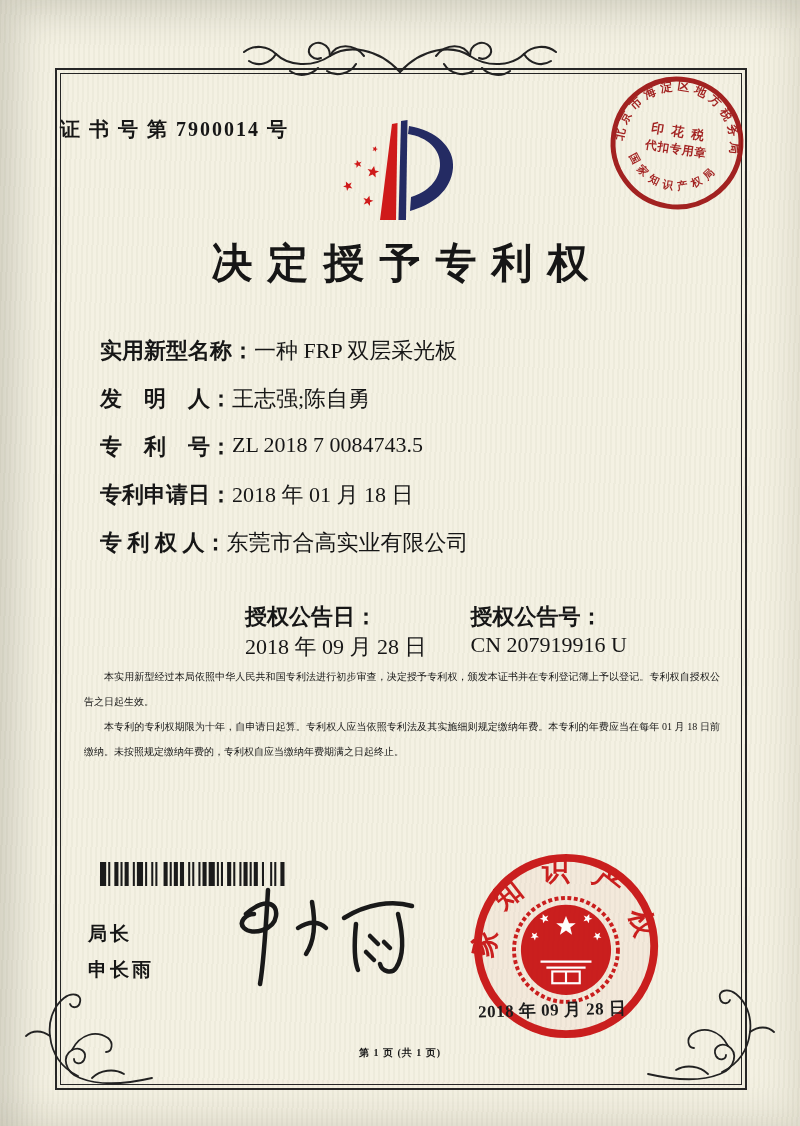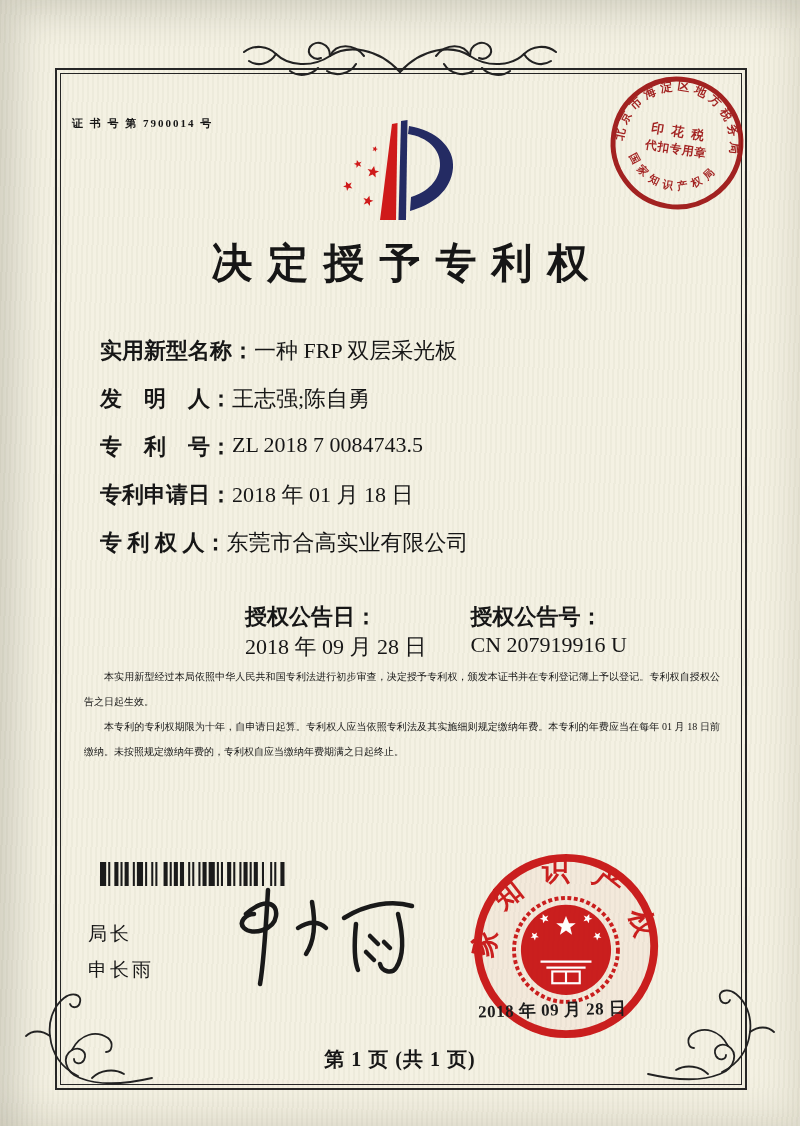--- a/index.html
+++ b/index.html
@@ -5,38 +5,38 @@
   html,body{margin:0;padding:0;background:#e9e7da;}
   .page{
     position:relative;width:800px;height:1126px;margin:0 auto;overflow:hidden;
     background-color:#f4f1e3;
     background-image:repeating-linear-gradient(92deg, rgba(203,204,182,.16) 0 2px, rgba(255,255,255,0) 2px 5px);
     box-shadow:inset 20px 16px 34px rgba(70,70,55,.16), inset -12px -16px 34px rgba(120,115,90,.12);
     font-family:"Liberation Serif","DejaVu Serif",serif;color:#161616;
   }
   .frame{position:absolute;left:55px;top:68px;width:688px;height:1018px;border:2.5px solid #262626;}
   .frame-inner{position:absolute;inset:3px;border:1px solid #262626;}
-  .cert-no{position:absolute;left:72px;top:116px;font-size:11px;letter-spacing:2px;font-weight:600;}
+  .cert-no{position:absolute;left:60px;top:116px;font-size:20px;letter-spacing:2px;font-weight:600;}
   .logo{position:absolute;left:330px;top:104px;width:150px;height:125px;}
   .title{position:absolute;left:0;right:0;top:236px;text-align:center;font-size:41px;font-weight:700;letter-spacing:15px;text-indent:15px;}
   .fields{position:absolute;left:100px;top:336px;right:62px;font-size:22px;}
   .field-row{height:48px;display:flex;align-items:flex-start;white-space:pre;}
   .field-label{display:inline-block;min-width:120px;font-weight:600;}
   .field-value{font-weight:500;}
   .row-split{display:flex;justify-content:center;padding-right:10px;}
   .gazette{white-space:pre;}
   .body-copy{position:absolute;left:84px;top:664px;width:636px;font-size:10px;line-height:25px;text-align:justify;}
   .body-copy p{margin:0;text-indent:2em;font-weight:500;}
   .barcode{position:absolute;left:100px;top:862px;}
-  .officer{position:absolute;left:88px;top:916px;font-size:19px;letter-spacing:3px;line-height:36px;font-weight:400;}
+  .officer{position:absolute;left:88px;top:916px;font-size:19px;letter-spacing:3px;line-height:36px;font-weight:700;}
   .signature{position:absolute;left:216px;top:884px;}
   .tax-stamp{position:absolute;left:606px;top:72px;width:142px;height:142px;transform:rotate(9deg);opacity:.92;}
   .big-seal{position:absolute;left:468px;top:848px;width:196px;height:196px;opacity:.95;}
   .seal-date{position:absolute;left:478px;top:998px;width:190px;font-size:17px;letter-spacing:.5px;font-weight:600;color:#1c1c1c;transform:rotate(-1.5deg);white-space:nowrap;}
-  .footer{position:absolute;left:0;right:0;top:1046px;text-align:center;font-size:20px;letter-spacing:1px;font-weight:600;}
+  .footer{position:absolute;left:0;right:0;top:1046px;text-align:center;font-size:10px;letter-spacing:1px;font-weight:600;}
   .ornament{position:absolute;pointer-events:none;}
   .orn-top{left:50%;top:28px;transform:translateX(-50%);}
   .orn-bl{left:22px;top:990px;}
   .orn-br{right:22px;top:986px;transform:scaleX(-1);}
 </style>
 </head>
 <body>
 
 <svg width="0" height="0" style="position:absolute">
   <defs>

